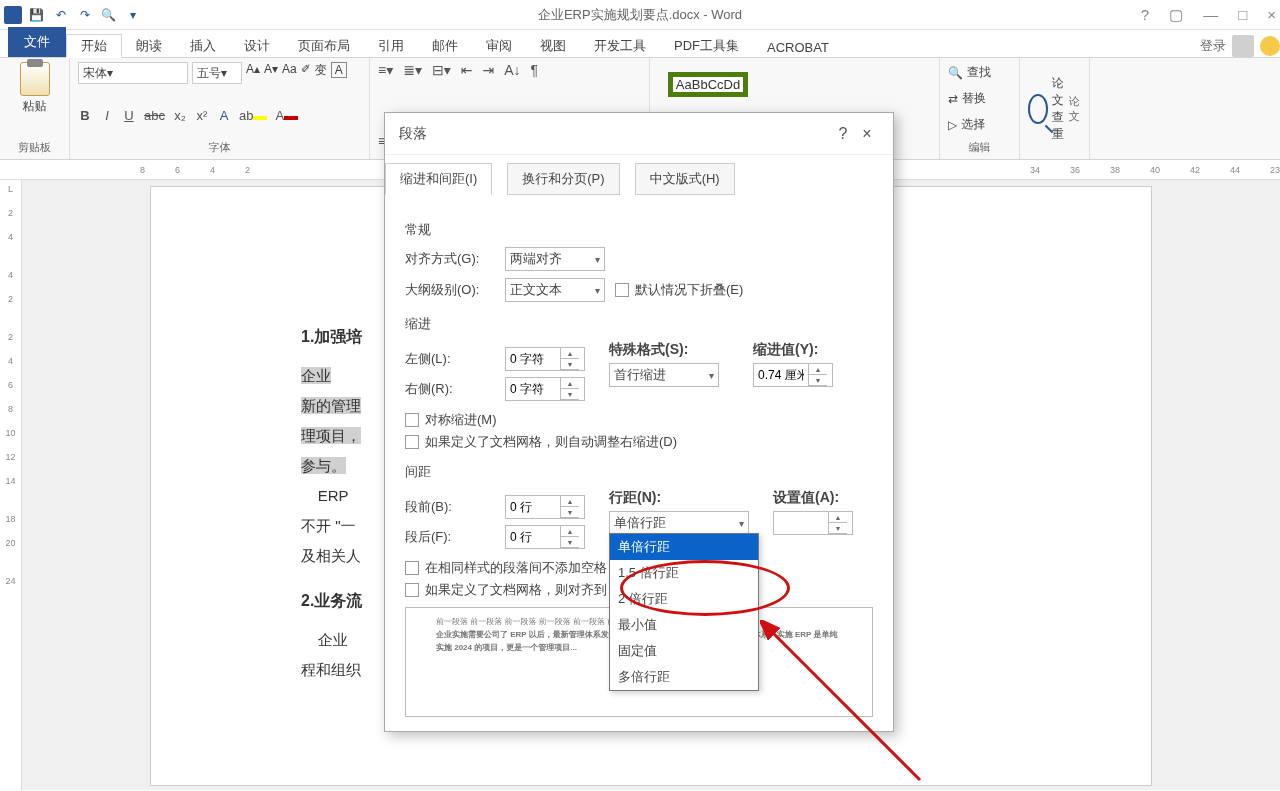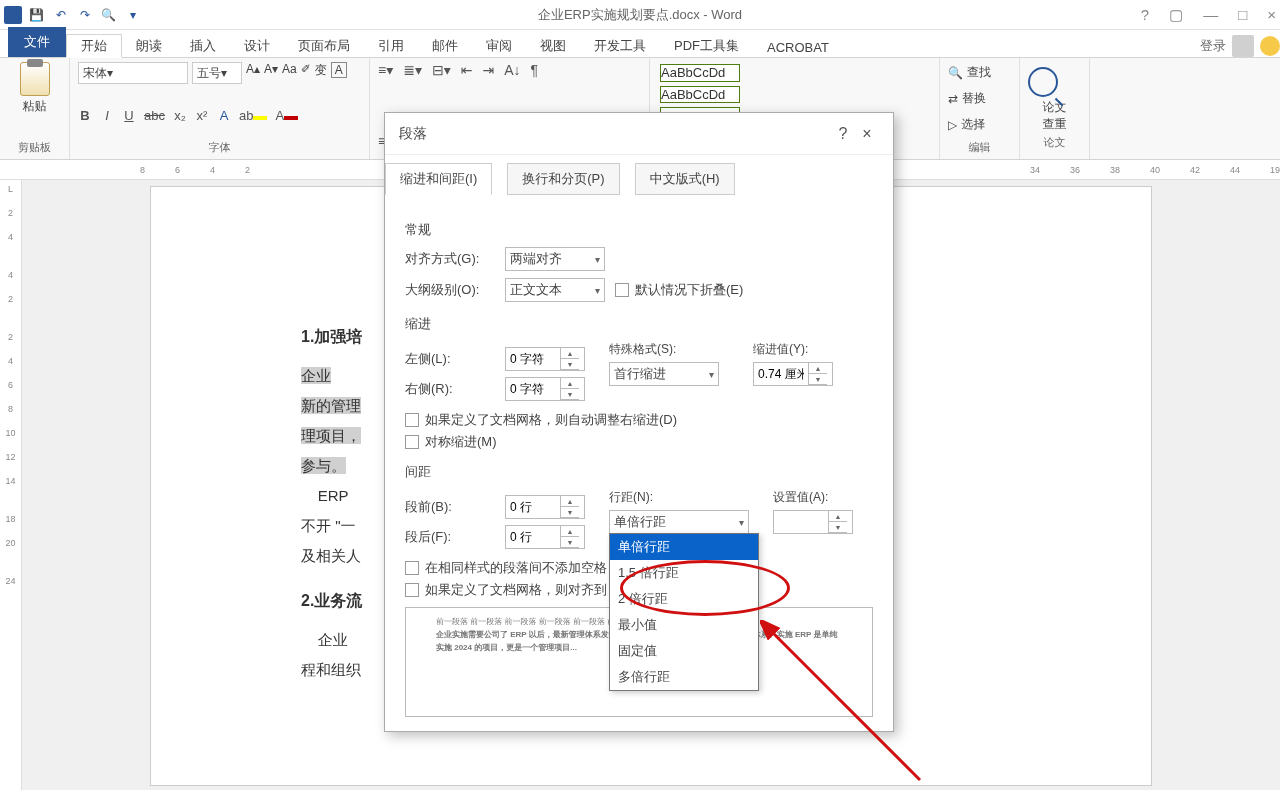--- a/index.html
+++ b/index.html
@@ -35,29 +35,29 @@
 .font-row2 { display: flex; gap: 8px; align-items: center; color: #555; font-size: 13px; }
 .font-row2 span { min-width: 14px; text-align: center; }
 .bold { font-weight: bold; } .italic { font-style: italic; } .underline { text-decoration: underline; }
 .highlight-swatch { width: 14px; height: 4px; background: #ffff00; display: inline-block; }
 .font-color-swatch { width: 14px; height: 4px; background: #c00000; display: inline-block; }
 
 .para-group { width: 280px; }
 .para-row { display: flex; gap: 10px; align-items: center; color: #555; font-size: 14px; margin-bottom: 6px; }
 
 .styles-group { width: 290px; display: flex; }
-.style-box { border: 1px solid #4d7c0f; width: 80px; height: 56px; margin: 2px; display: flex; flex-direction: column; align-items: flex-start; justify-content: center; background: #fff; }
+.style-box { border: 5px solid #4d7c0f; width: 80px; height: 56px; margin: 10px; display: flex; flex-direction: column; align-items: center; justify-content: center; background: #fff; }
 .style-box .sample { font-size: 13px; color: #333; }
 .style-box .sample.big { font-size: 22px; font-weight: bold; }
 .style-box .name { font-size: 10px; color: #777; margin-top: 4px; }
 
 .edit-group { width: 80px; font-size: 12px; }
 .edit-group .item { display: flex; align-items: center; gap: 4px; margin: 2px 0; color: #444; }
 
-.lunwen-group { width: 70px; display: flex; flex-direction: column; justify-content: center; gap: 2px; }
+.lunwen-group { width: 70px; display: flex; flex-direction: row; align-items: center; justify-content: center; gap: 2px; }
 .magnifier { width: 30px; height: 30px; border: 2px solid #2a579a; border-radius: 50%; position: relative; }
 .magnifier:after { content:""; position:absolute; right:-8px; bottom:-8px; width:10px; height:2px; background:#2a579a; transform: rotate(45deg); }
 
 
 .doc-area { position: relative; background: #f0f0f0; height: 610px; display: flex; }
 .vruler { width: 22px; background: #fff; border-right: 1px solid #ddd; font-size: 9px; color: #888; display: flex; flex-direction: column; align-items: center; gap: 14px; padding-top: 4px; }
 .hruler { height: 20px; background: #fff; border-bottom: 1px solid #ddd; font-size: 9px; color: #888; display: flex; align-items: center; gap: 30px; padding-left: 140px; }
 .page-wrap { flex: 1; overflow: hidden; }
 .page { width: 1002px; min-height: 600px; background: #fff; border: 1px solid #ccc; margin: 6px auto; padding: 120px 150px 40px 150px; position: relative; }
 .doc-text { font-size: 15px; line-height: 2; color: #333; }
@@ -79,21 +79,21 @@
 .combo { border: 1px solid #bbb; height: 24px; display: flex; align-items: center; padding: 0 4px; background: #fff; min-width: 100px; justify-content: space-between; }
 .combo .arrow { color: #666; font-size: 10px; }
 .spin { border: 1px solid #bbb; height: 24px; width: 80px; display: flex; align-items: center; background: #fff; }
 .spin input { border: none; width: 54px; height: 100%; padding: 0 4px; font-size: 12px; outline: none; }
 .spin .spin-btns { display: flex; flex-direction: column; border-left: 1px solid #bbb; }
 .spin .spin-btns span { font-size: 7px; height: 11px; width: 18px; text-align: center; line-height: 11px; color: #666; border-bottom: 1px solid #bbb; }
 .chk { display: flex; align-items: center; gap: 6px; margin: 4px 0; }
 .chk .box { width: 14px; height: 14px; border: 1px solid #999; background: #fff; }
 .col3 { display: flex; gap: 24px; }
 .col3 > div { flex: 1; }
-.col3 .hdr { font-size: 12px; margin-bottom: 4px; }
+.col3 .hdr { font-size: 14px; margin-bottom: 4px; font-weight: bold; }
 
 
 .dropdown-open { position: absolute; border: 1px solid #777; background: #fff; width: 150px; box-shadow: 2px 2px 6px rgba(0,0,0,.2); z-index: 200; }
 .dropdown-open .opt { padding: 4px 8px; font-size: 13px; }
 .dropdown-open .opt.sel { background: #0a63c9; color: #fff; }
 
 
 .red-ellipse { position: absolute; border: 3px solid #d01010; border-radius: 50%; width: 170px; height: 56px; left: 620px; top: 560px; z-index: 300; pointer-events: none; }
 .red-arrow { position: absolute; left: 760px; top: 620px; width: 170px; height: 170px; z-index: 300; pointer-events: none; }
 
@@ -223,21 +223,21 @@
   <span>8</span>
     <span>6</span>
     <span>4</span>
     <span>2</span>
   <span style="margin-left:auto">34</span>
     <span>36</span>
     <span>38</span>
     <span>40</span>
     <span>42</span>
     <span>44</span>
-    <span>19</span>
+    <span>23</span>
 </div>
 
 <div class="doc-area">
   <div class="vruler">
     <span>L</span>
       <span>2</span>
       <span>4</span>
       <span></span>
       <span>4</span>
       <span>2</span>
@@ -344,25 +344,25 @@
             <input value="0.74 厘米" style="">
             <div class="spin-btns">
               <span>▲</span>
               <span>▼</span>
             </div>
           </div>
       </div>
     </div>
     <div class="chk">
         <span class="box"></span>
-        <span>如果定义了文档网格，则自动调整右缩进(D)</span>
+        <span>对称缩进(M)</span>
       </div>
     <div class="chk">
         <span class="box"></span>
-        <span>对称缩进(M)</span>
+        <span>如果定义了文档网格，则自动调整右缩进(D)</span>
       </div>
 
     <div class="section-label">间距</div>
     <div class="col3">
       <div>
         <div class="row">
             <label>段前(B):</label>
           <div class="spin">
               <input value="0 行" style="">
               <div class="spin-btns">

